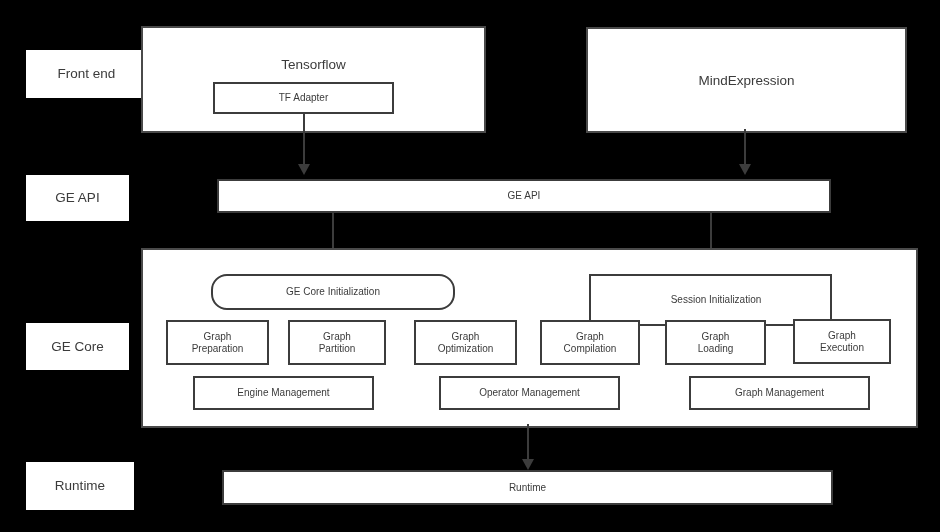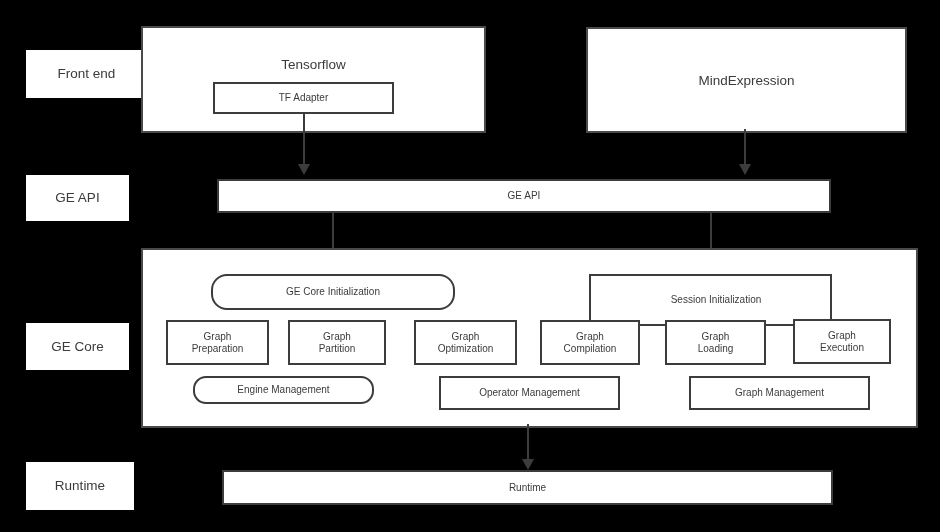--- a/index.html
+++ b/index.html
@@ -152,21 +152,21 @@
   <div class="box bx f13" style="left:665px; top:320px; width:101px; height:45px;">
     <span>Graph
 Loading</span>
   </div>
 
   <div class="box bx f13" style="left:793px; top:319px; width:98px; height:45px;">
     <span>Graph
 Execution</span>
   </div>
 
-  <div class="box bx f135" style="left:193px; top:376px; width:181px; height:28px;border-radius:13px;">
+  <div class="box bx f135" style="left:193px; top:376px; width:181px; height:34px;">
     <span>Engine Management</span>
   </div>
 
   <div class="box bx f135" style="left:689px; top:376px; width:181px; height:34px;">
     <span>Graph Management</span>
   </div>
 
   <div class="box bx f135" style="left:439px; top:376px; width:181px; height:34px;">
     <span>Operator Management</span>
   </div>

